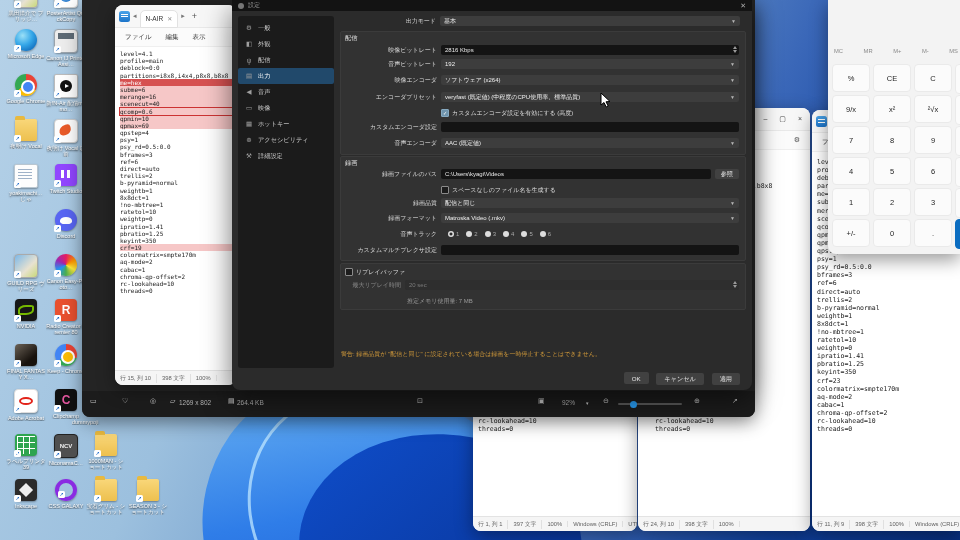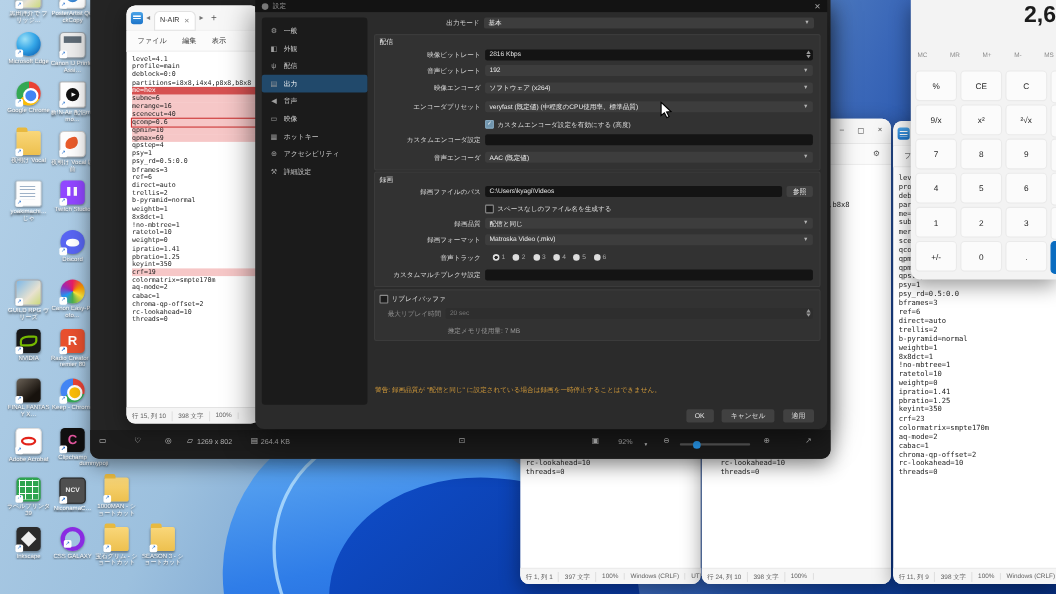--- a/index.html
+++ b/index.html
@@ -461,21 +461,20 @@
       </div>
     <div class="np-status" style="border-radius:0 0 0 8px;" id="st-right">
         <span>行 11, 列 9</span>
         <span>398 文字</span>
         <span>100%</span>
         <span>Windows (CRLF)</span>
       </div>
   </div>
 
   <div id="calc">
-    <div id="calc-display">2,6</div>
     <div id="calc-mem">
         <span>MC</span>
         <span>MR</span>
         <span>M+</span>
         <span>M-</span>
         <span>MS</span>
       </div>
     <div id="calc-keys">
         <div class="ckey">%</div>
         <div class="ckey">CE</div>

